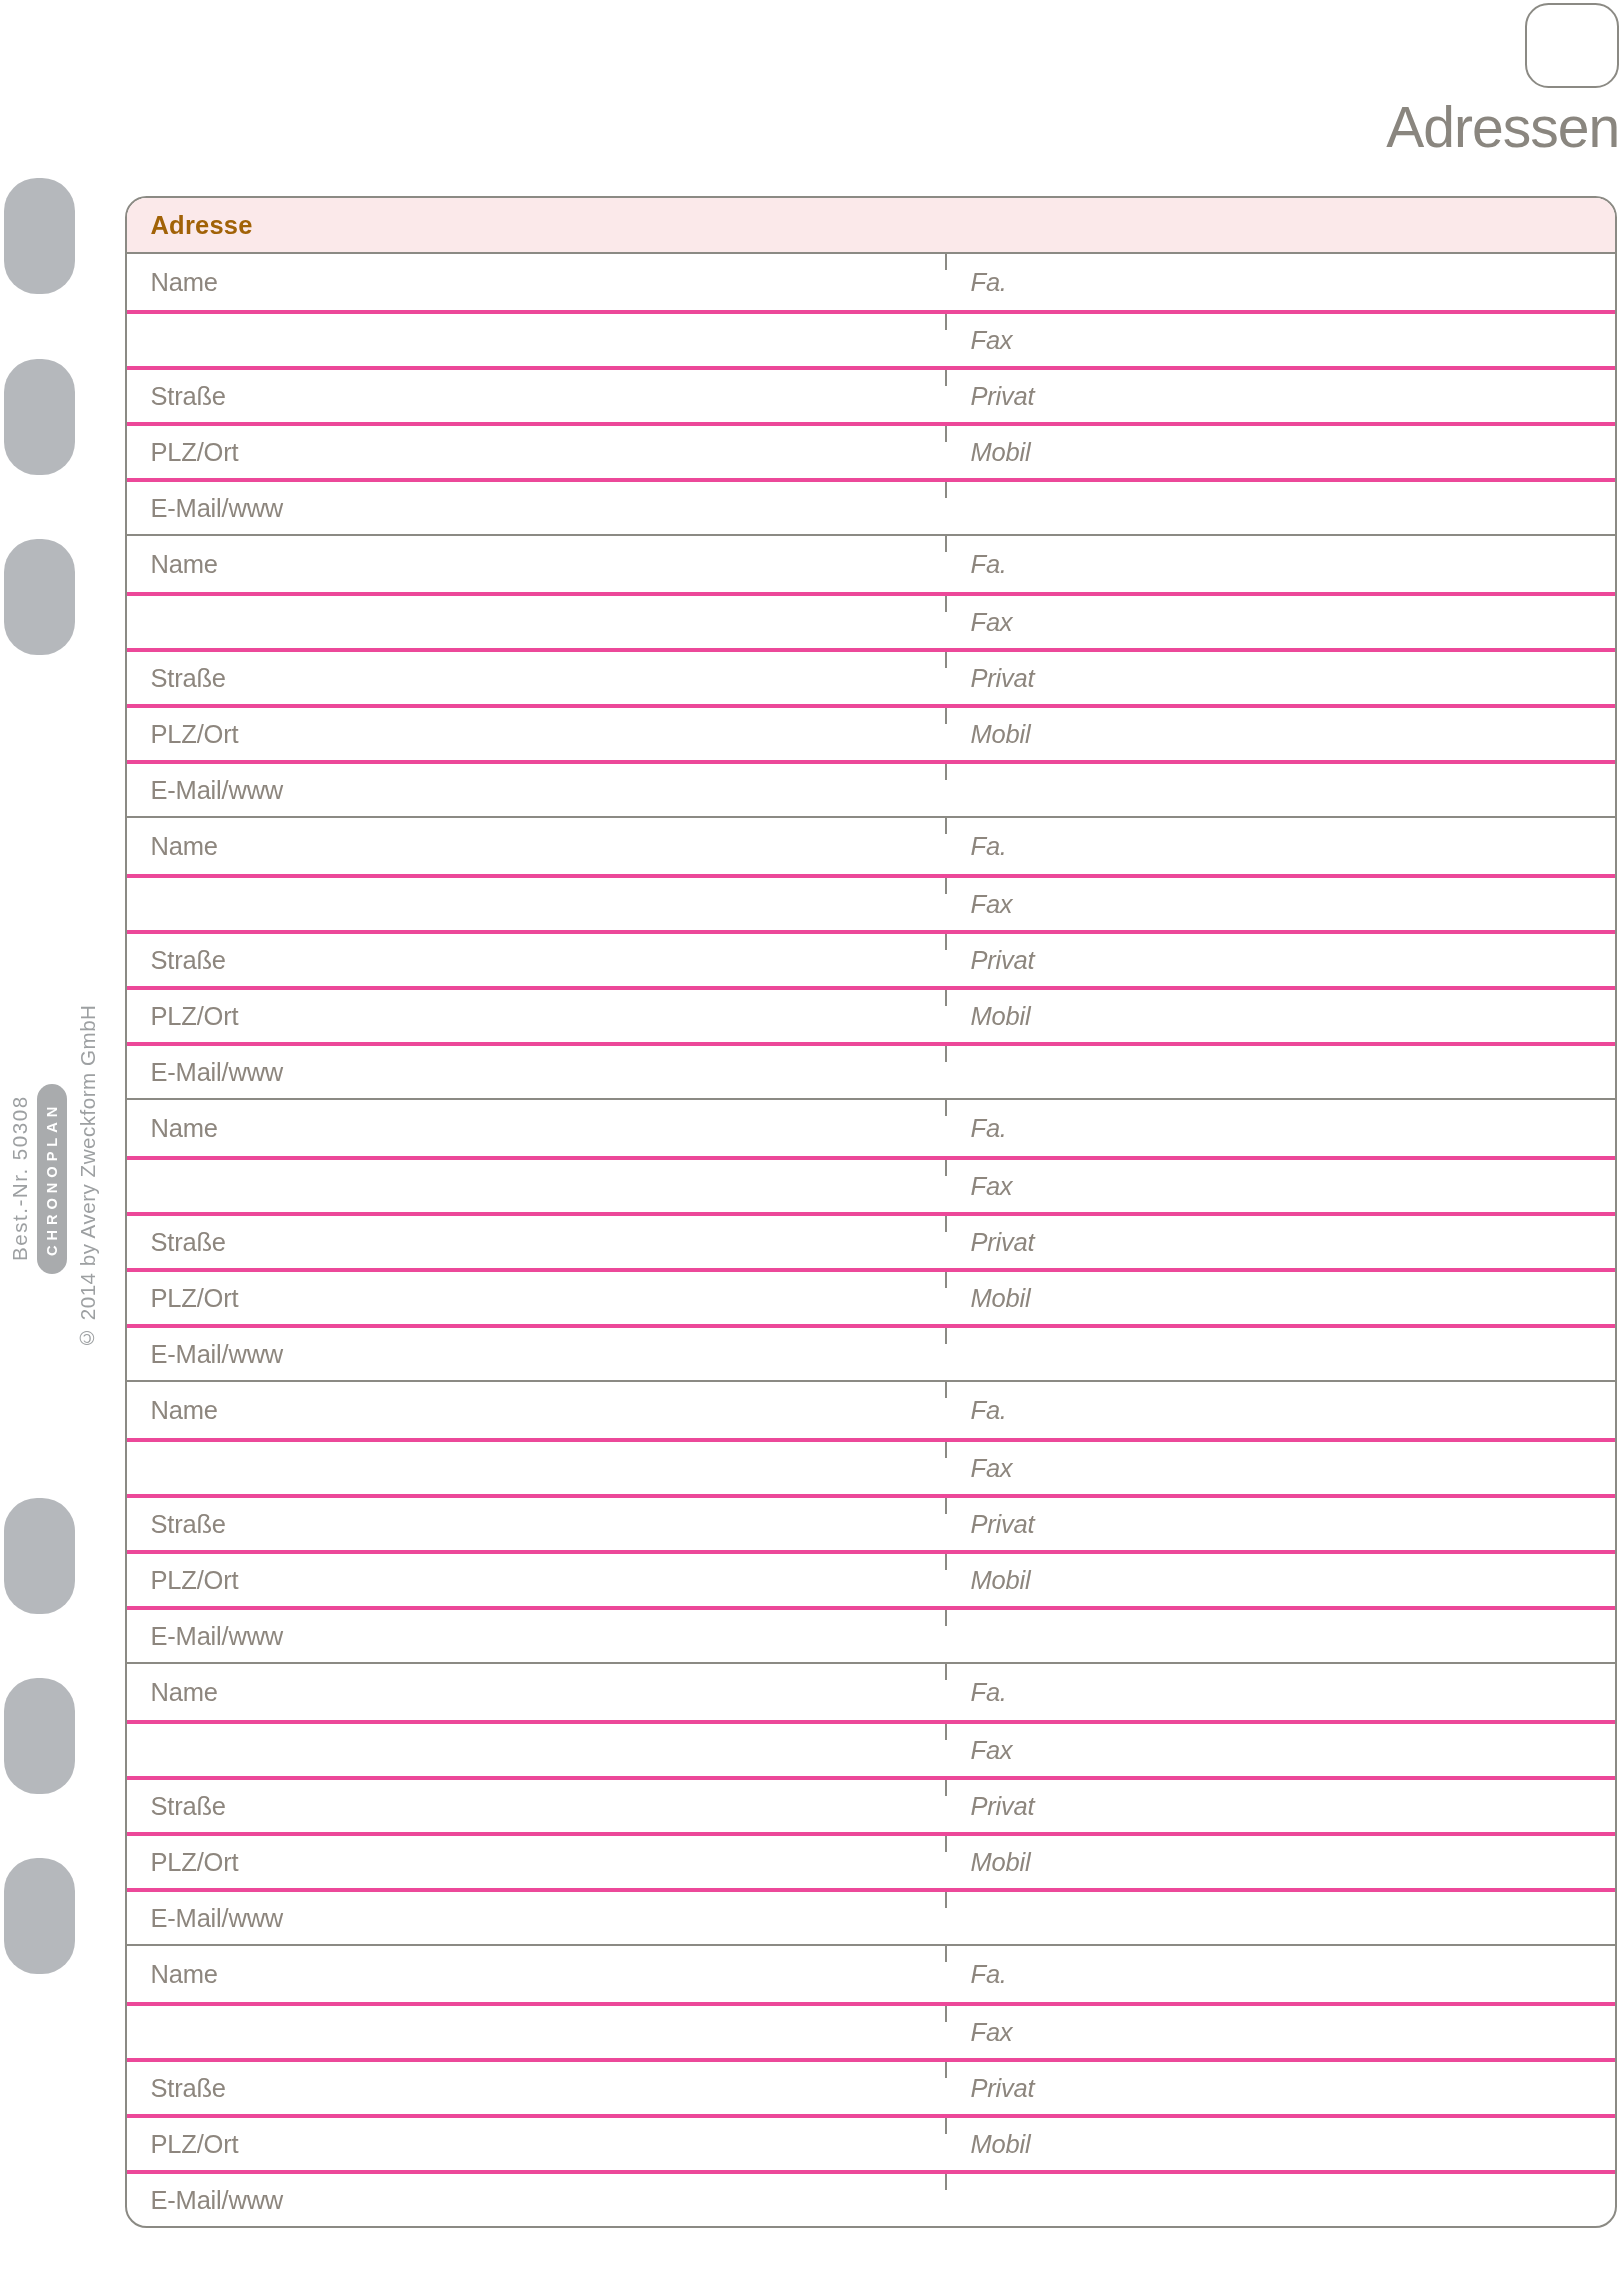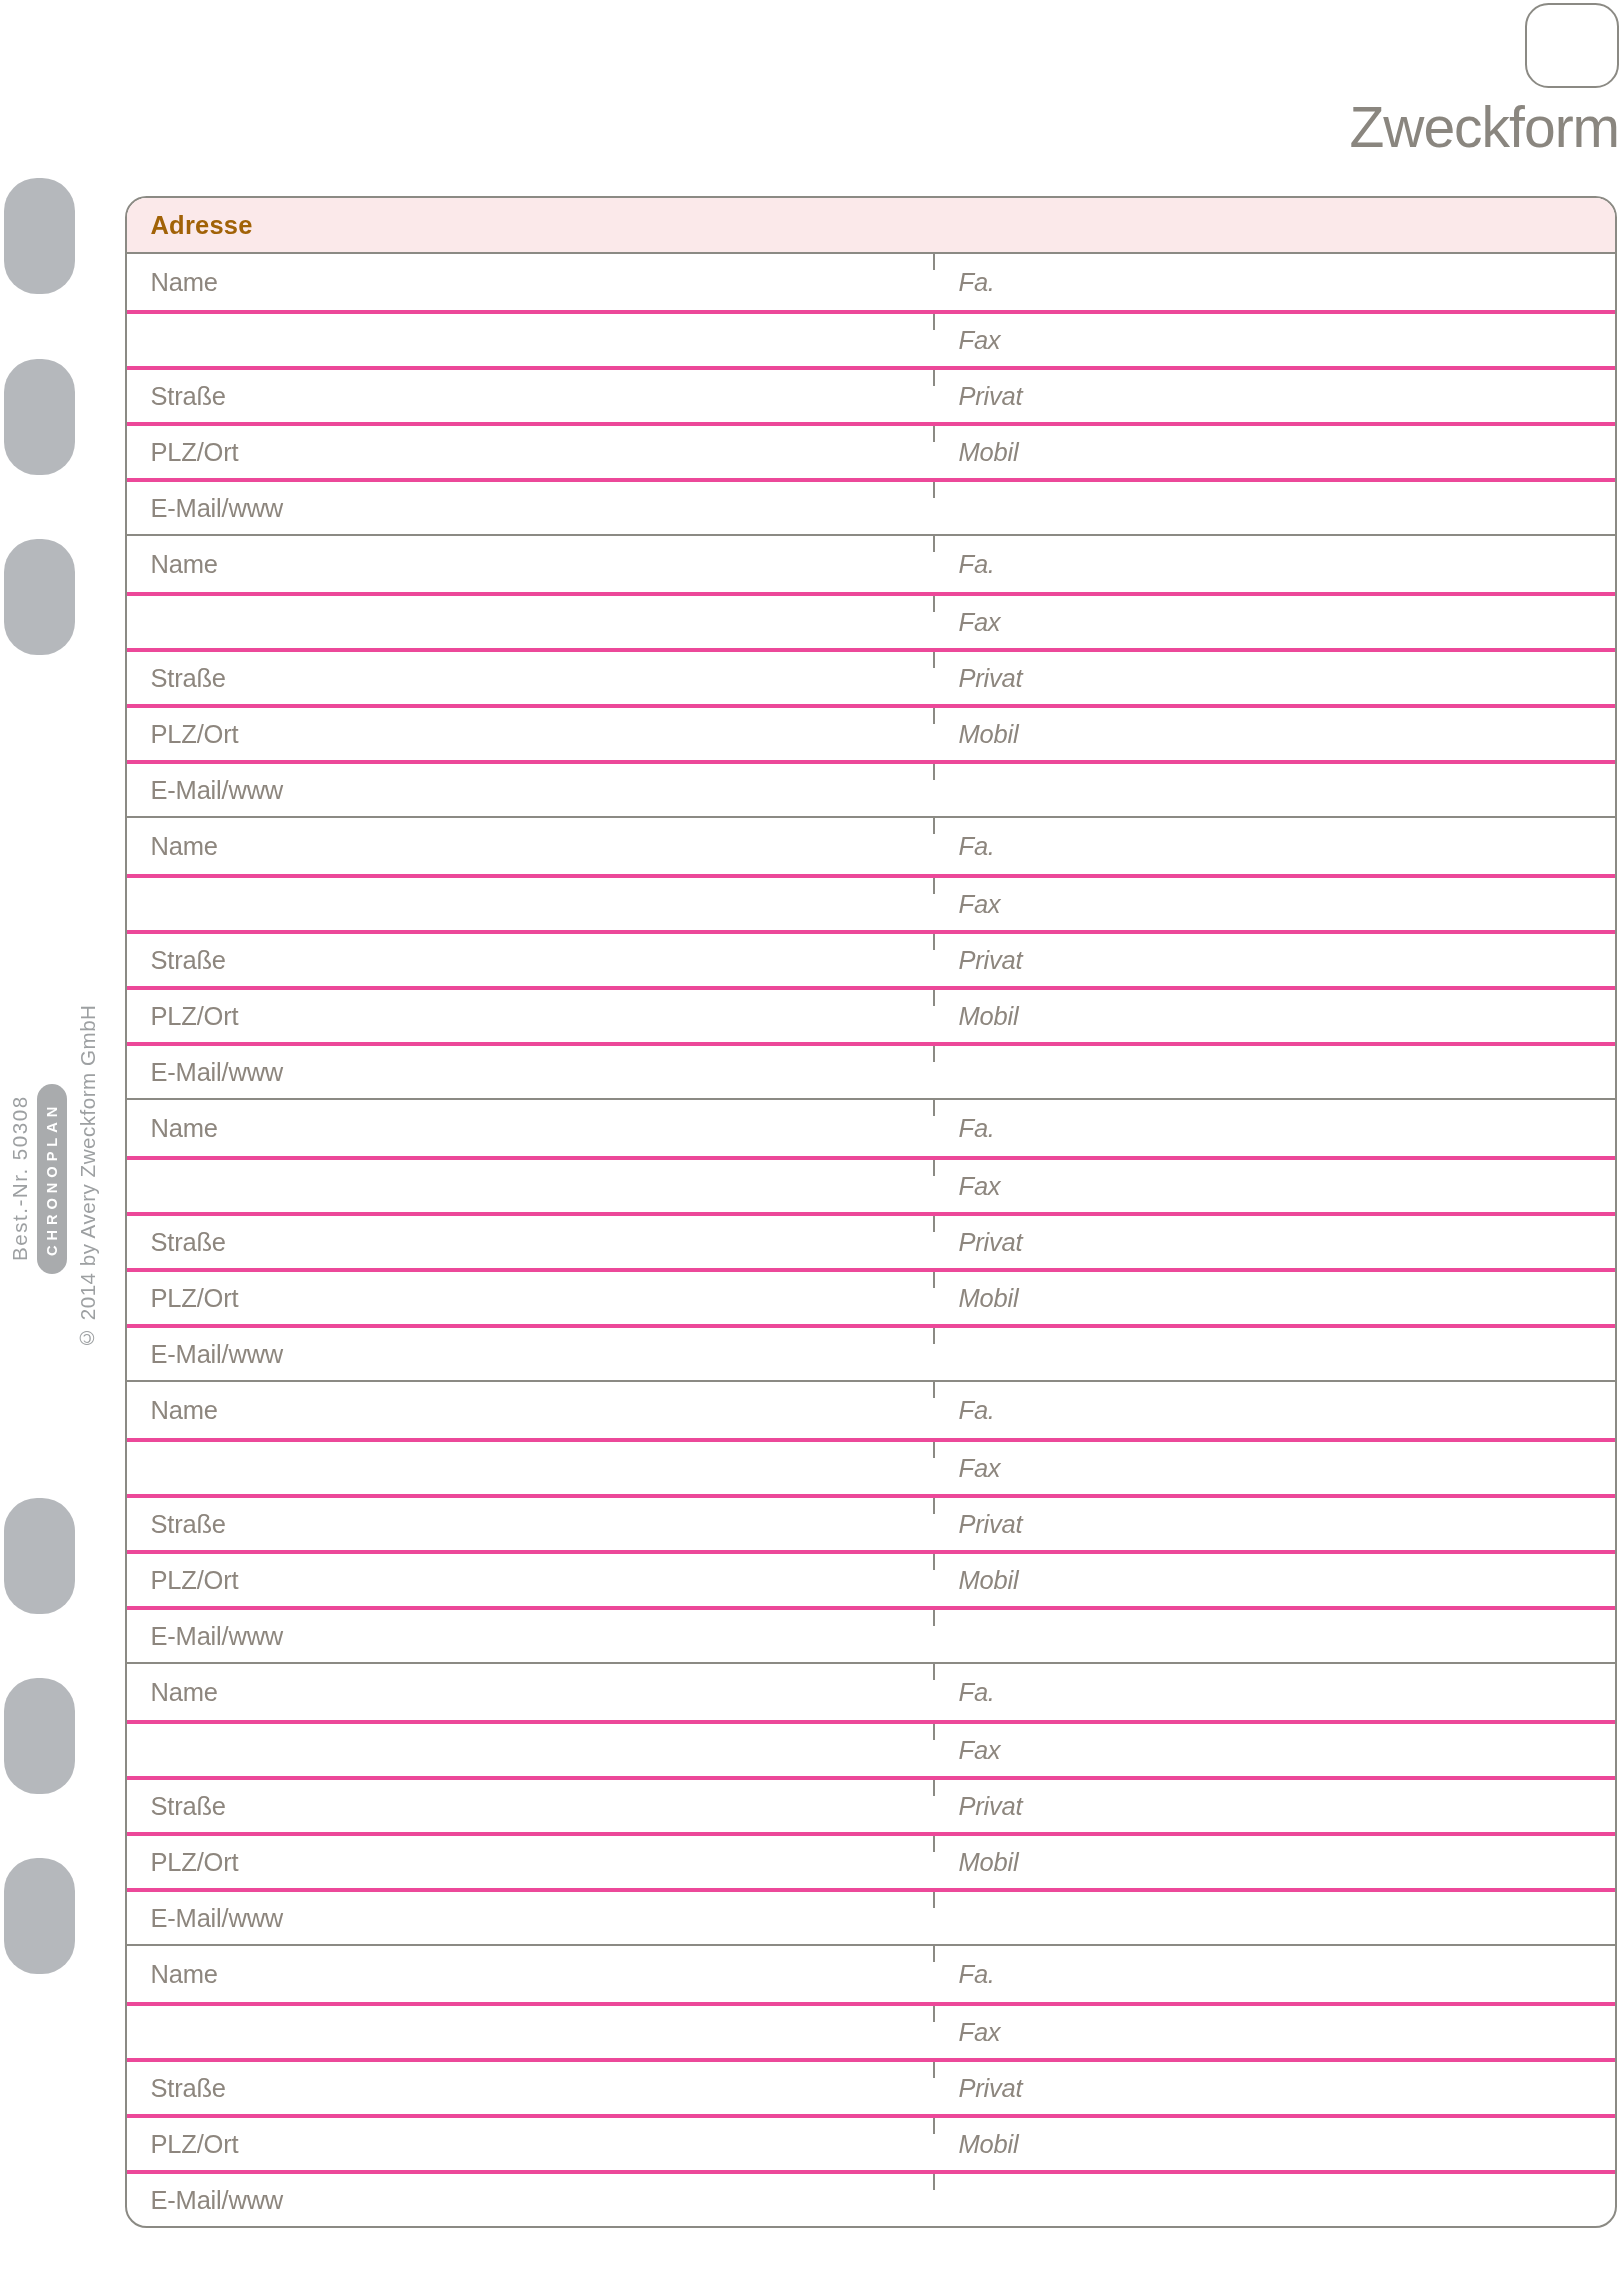--- a/index.html
+++ b/index.html
@@ -73,21 +73,21 @@
   }
   .th {
     display:flex; align-items:center;
     font-size:25.5px; font-weight:700; color:#a16207;
     letter-spacing:0.2px;
   }
   .th.left  { width:807px; padding-left:23.5px; }
   .th.right { flex:1; border-left:2px solid #8b8a84; padding-left:24.5px; }
 
   .block + .block { border-top:2.9px solid #8b8a84; }
-  .row { display:flex; height:56px; }
+  .row { display:flex; height:56px;gap:12px; }
   .row + .row { border-top:4px solid #ec4899; }
   .cell {
     display:flex; align-items:center;
     font-size:25.5px; color:#8d867e; letter-spacing:-0.2px;
   }
   .cell.left  { width:807px; padding-left:23.5px; }
   .cell.right { flex:1; padding-left:24.5px; position:relative;font-style:italic; }
   .cell.right::before {           
     content:""; position:absolute; left:-1px; top:0;
     width:2px; height:15.7px; background:#8b8a84;
@@ -105,21 +105,21 @@
   <div class="hole h5"></div>
   <div class="hole h6"></div>
 
   <div class="order-no vtext">Best.-Nr. 50308</div>
   <div class="brand-pill vtext">
     <span>CHRONOPLAN</span>
   </div>
   <div class="copyright vtext">© 2014 by Avery Zweckform GmbH</div>
 
   <div class="corner-box"></div>
-  <h1 class="title">Zweckform</h1>
+  <h1 class="title">Adressen</h1>
 
   <div class="address-table">
     <div class="thead">
       <div class="th left">Adresse</div>
     </div>
     <div class="tbody" id="tbody">
   <div class="block">
     <div class="row">
       <div class="cell left">Name</div>
       <div class="cell right">Fa.</div>

